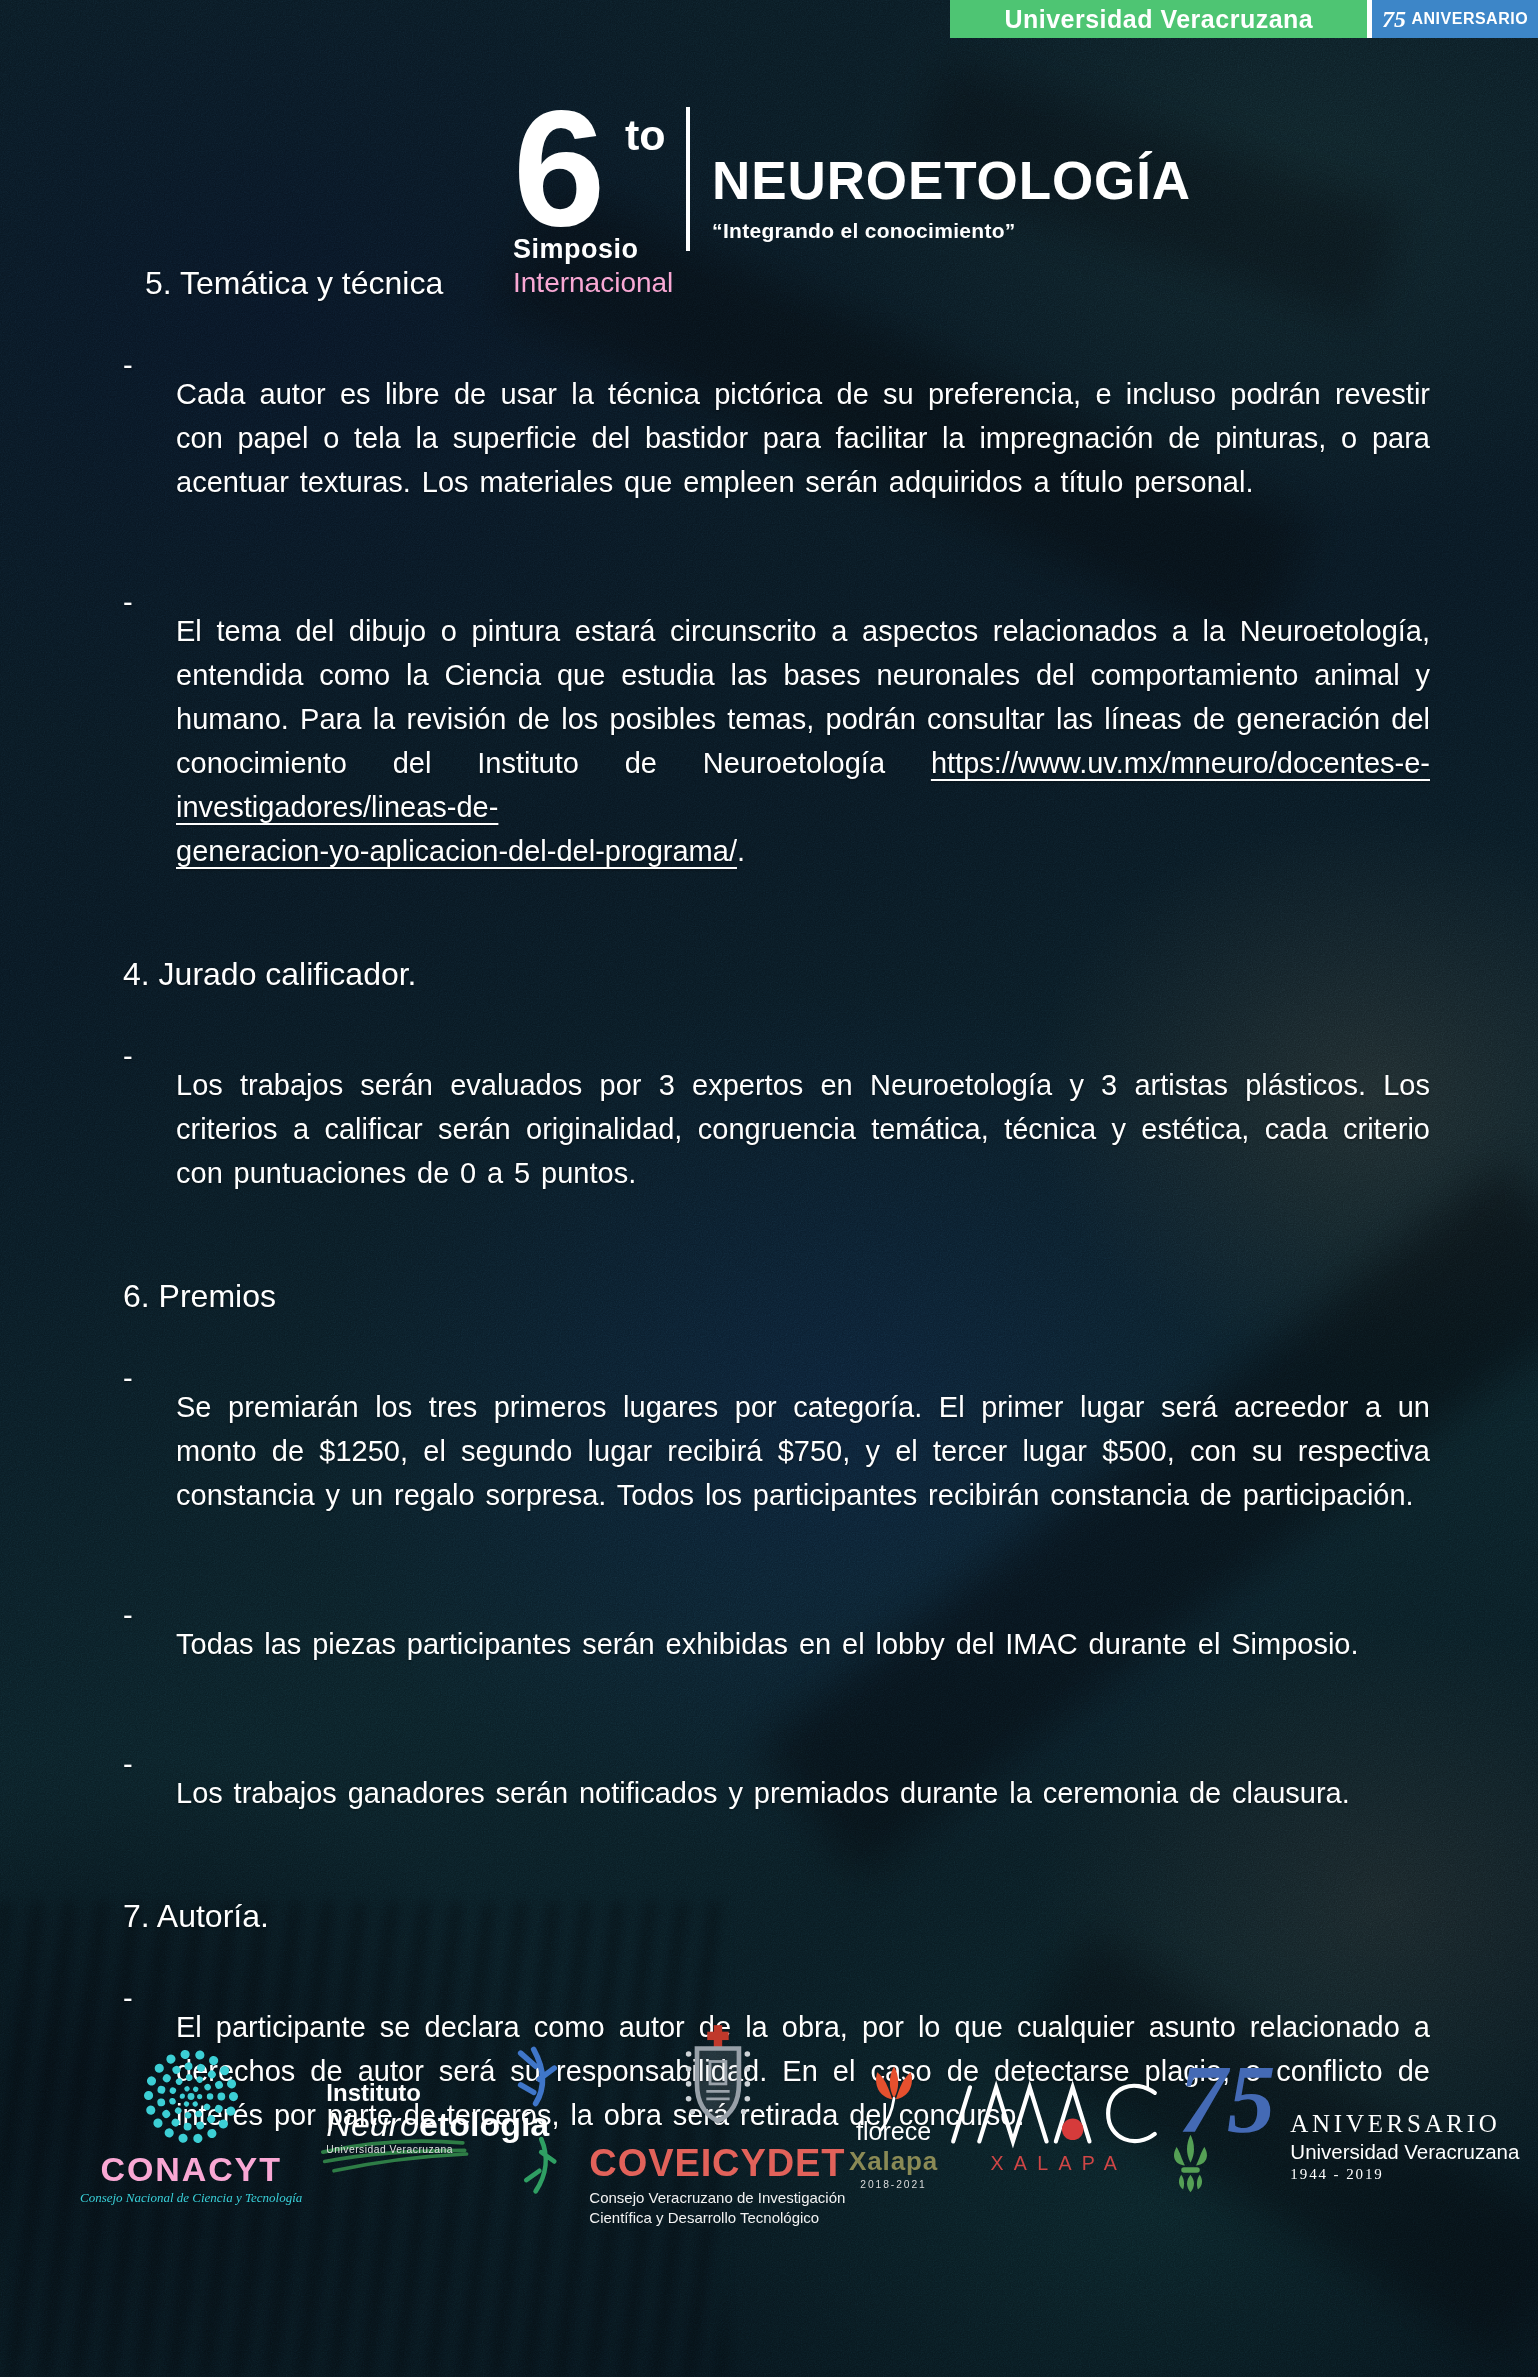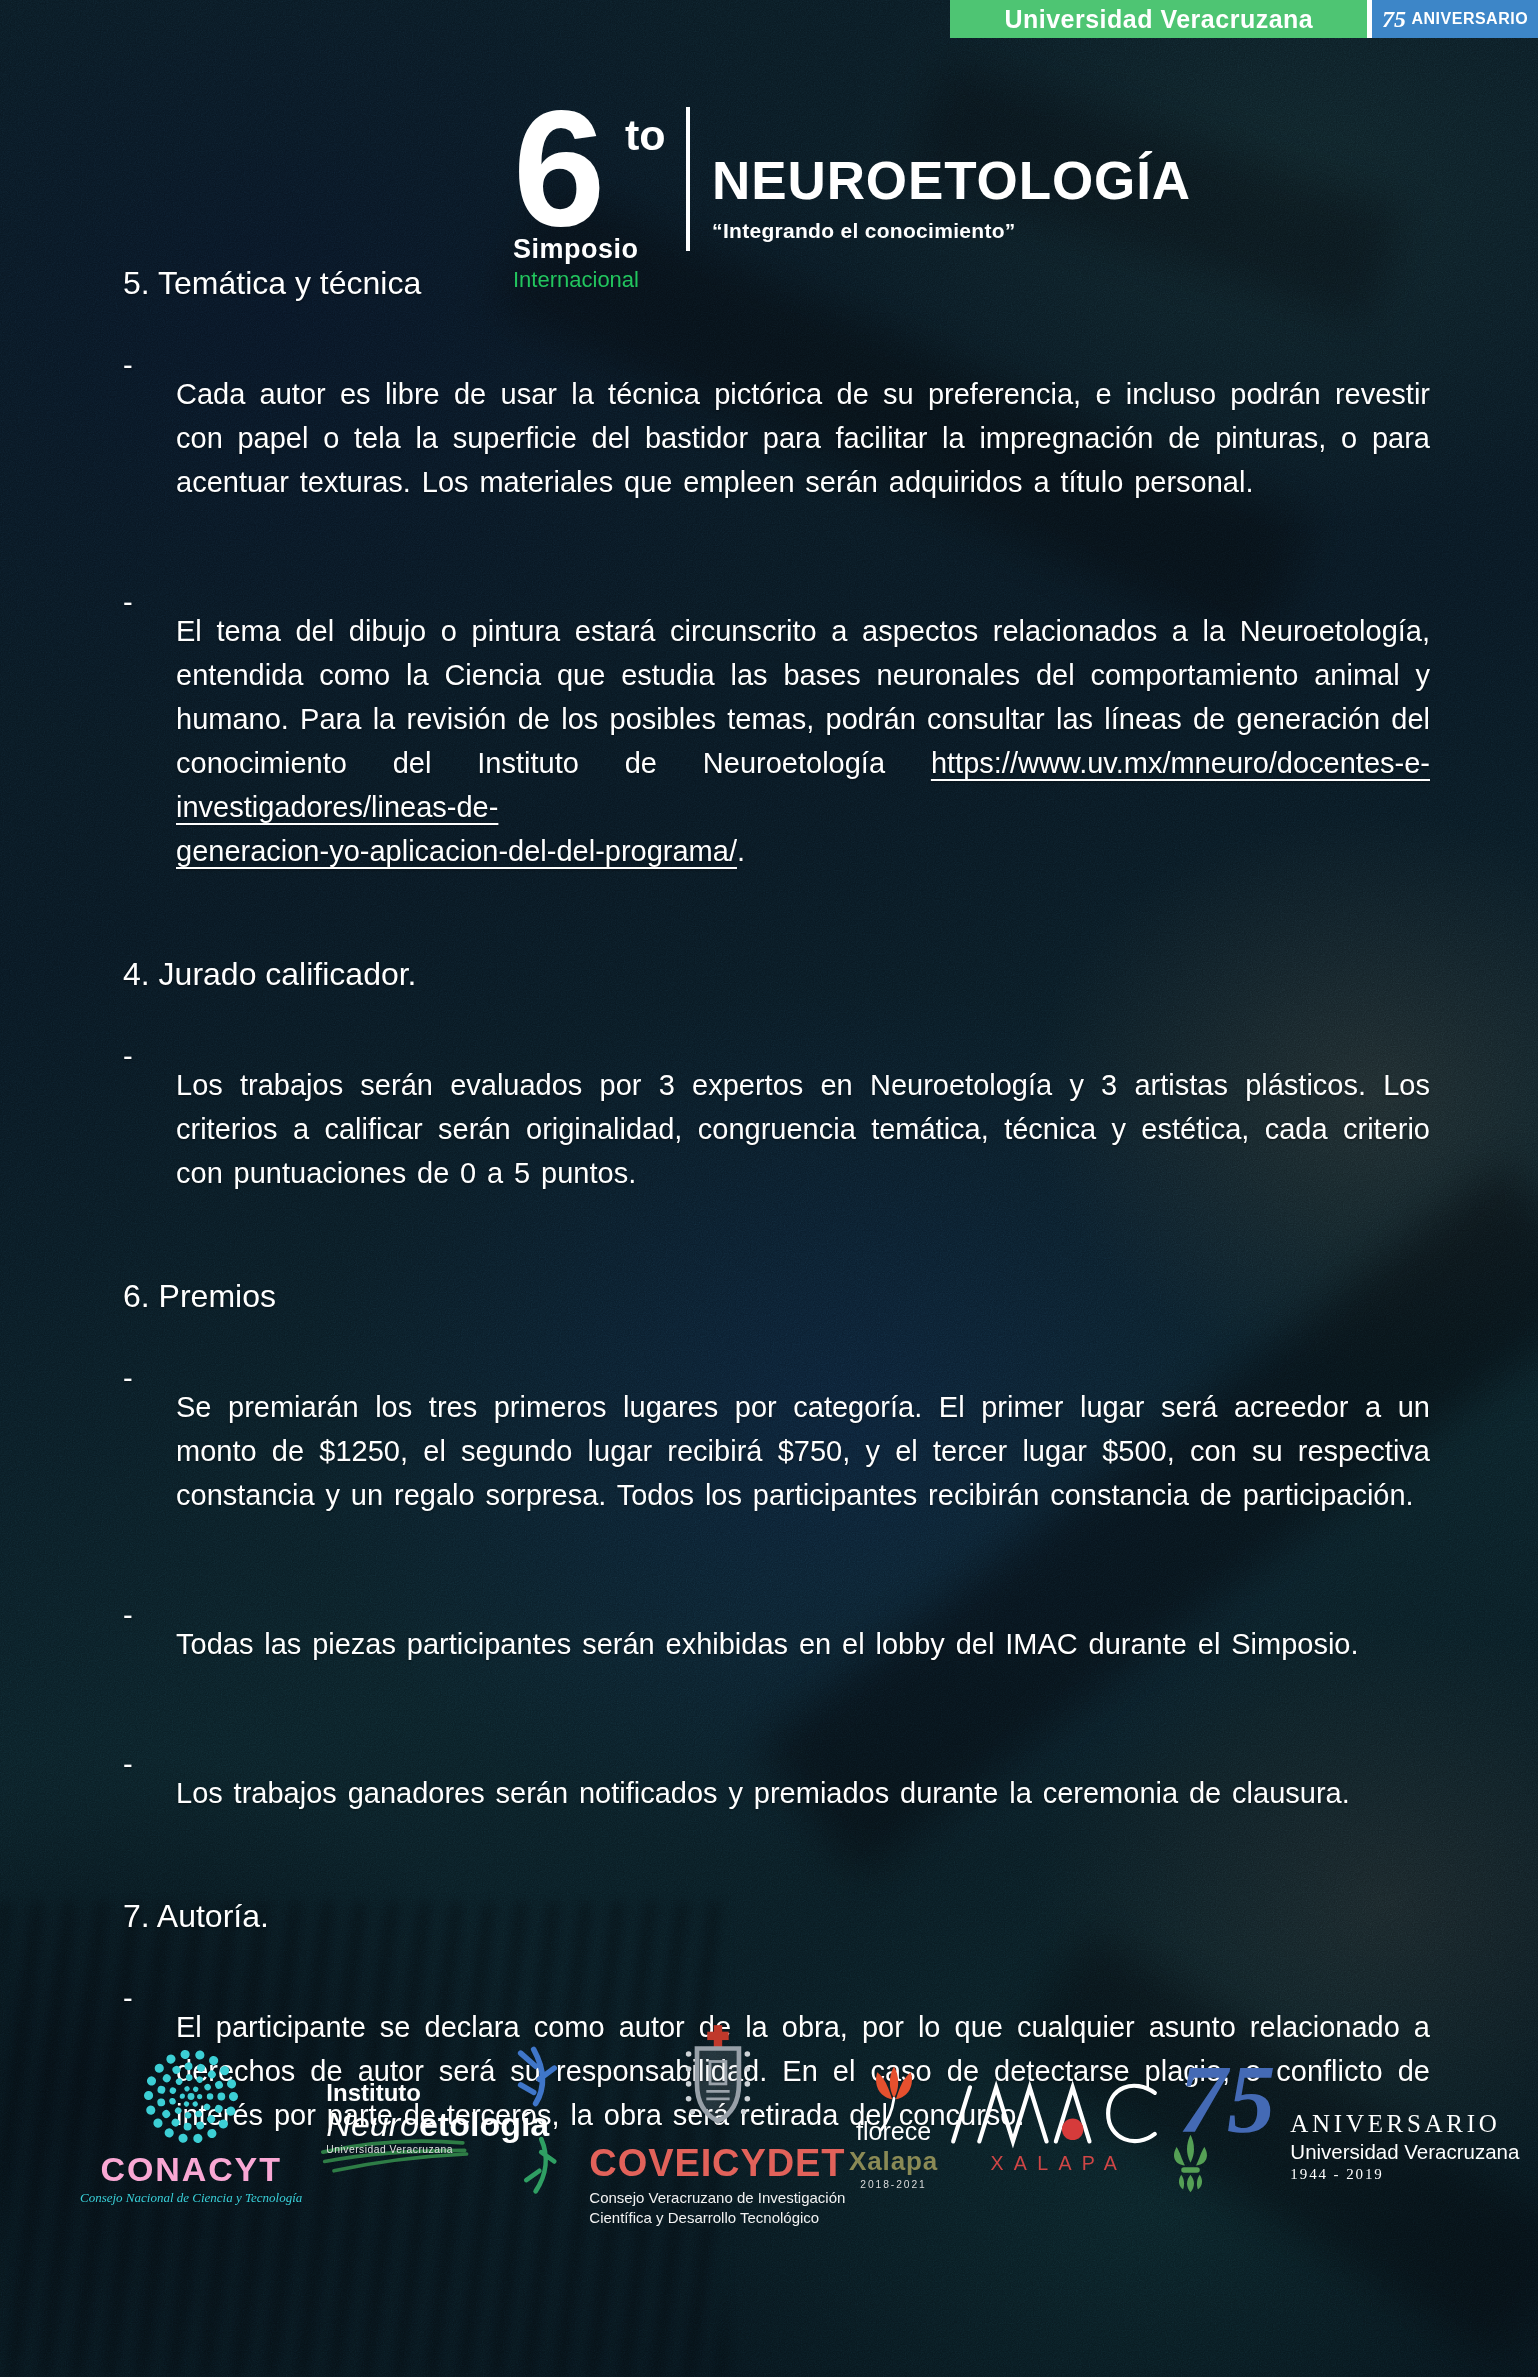--- a/index.html
+++ b/index.html
@@ -32,30 +32,30 @@
   .banner-gap{width:4.7px;background:#fff;}
   .banner-75{width:166px;background:#3d86c8;display:flex;align-items:center;justify-content:center;gap:5.6px;}
   .b75-num{font-family:"Liberation Serif",serif;font-size:24px;font-weight:700;font-style:italic;}
   .b75-word{font-size:16px;font-weight:700;letter-spacing:0.5px;}
   
   .brand{position:absolute;left:513px;top:103px;display:flex;}
   .brand-numcol{position:relative;width:173px;}
   .brand-6{font-size:166px;font-weight:700;line-height:.78;letter-spacing:-5.6px;}
   .brand-to{position:absolute;top:7.5px;left:112px;font-size:43px;font-weight:700;}
   .brand-simposio{font-size:27px;font-weight:700;margin-top:1.9px;letter-spacing:0.5px;}
-  .brand-intl{font-size:22px;font-weight:400;color:#22c55e;margin-top:1.9px;}
+  .brand-intl{font-size:28px;font-weight:400;color:#f9a8d4;margin-top:1.9px;}
   .brand-divider{width:3.7px;background:#fff;height:144px;margin:3.7px 22.4px 0 0;}
   .brand-right{margin-top:47px;}
   .brand-title{font-size:53px;font-weight:700;letter-spacing:0.9px;}
   .brand-motto{font-size:21px;font-weight:700;margin-top:7.5px;letter-spacing:0.3px;}
   
   .content{position:absolute;left:123px;right:108px;top:265px;
            text-shadow:0 0.9px 2.8px rgba(0,0,0,.45);}
   .section-heading{font-size:32px;font-weight:400;margin:54px 0 41px;}
-  .section:first-child .section-heading{margin-top:0;}
+  .section:first-child .section-heading{margin-top:0;margin-left:22px;}
   .bullet{display:flex;margin-bottom:47px;}
   .bullet-marker{flex:none;width:53px;font-size:29px;line-height:44px;}
   .bullet-text{flex:1;font-size:29px;line-height:44px;text-align:justify;word-spacing:2.8px;}
   .doc-link{color:#fff;text-decoration:none;}
   .doc-link .u{text-decoration:underline;text-underline-offset:5.6px;text-decoration-thickness:1.9px;}
   
   .footer{position:absolute;left:80px;right:18.6px;top:2034px;height:183px;
           display:flex;align-items:center;justify-content:space-between;}
   .logo{display:flex;flex-direction:column;align-items:center;}
   

